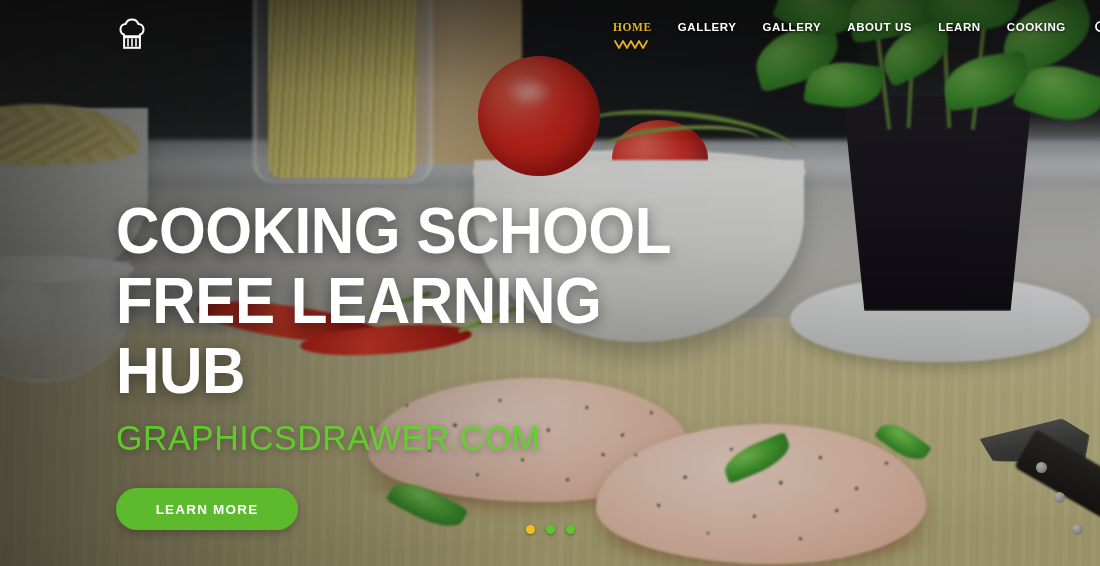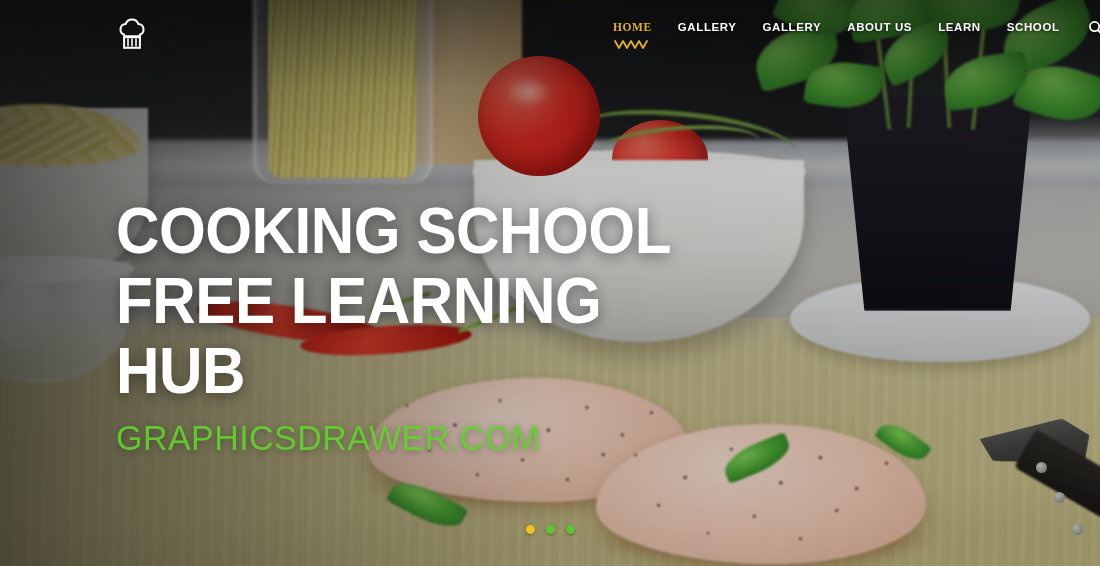--- a/index.html
+++ b/index.html
@@ -516,34 +516,35 @@
       <a class="nav-item" href="#">
         <span>GALLERY</span>
       </a>
       <a class="nav-item" href="#">
         <span>ABOUT US</span>
       </a>
       <a class="nav-item" href="#">
         <span>LEARN</span>
       </a>
       <a class="nav-item" href="#">
-        <span>SCHOOL</span>
+        <span>COOKING</span>
       </a>
       <div class="search-btn" title="Search">
         <svg viewBox="0 0 18 18" width="16" height="16" aria-hidden="true">
           <circle cx="7.4" cy="7.4" r="5.2" fill="none" stroke="#ffffff" stroke-width="2"></circle>
           <line x1="11.4" y1="11.4" x2="16.2" y2="16.2" stroke="#ffffff" stroke-width="2.4" stroke-linecap="round"></line>
         </svg>
       </div>
     </nav>
   </header>
 
   <div class="hero-content">
     <h1 class="hero-title">COOKING SCHOOL FREE LEARNING HUB</h1>
     <div class="hero-sub">GRAPHICSDRAWER.COM</div>
+    <button class="hero-btn">LEARN MORE</button>
   </div>
 
   <div class="dots">
     <span class="dot active"></span>
     <span class="dot"></span>
     <span class="dot"></span>
   </div>
 
 </div>
 

